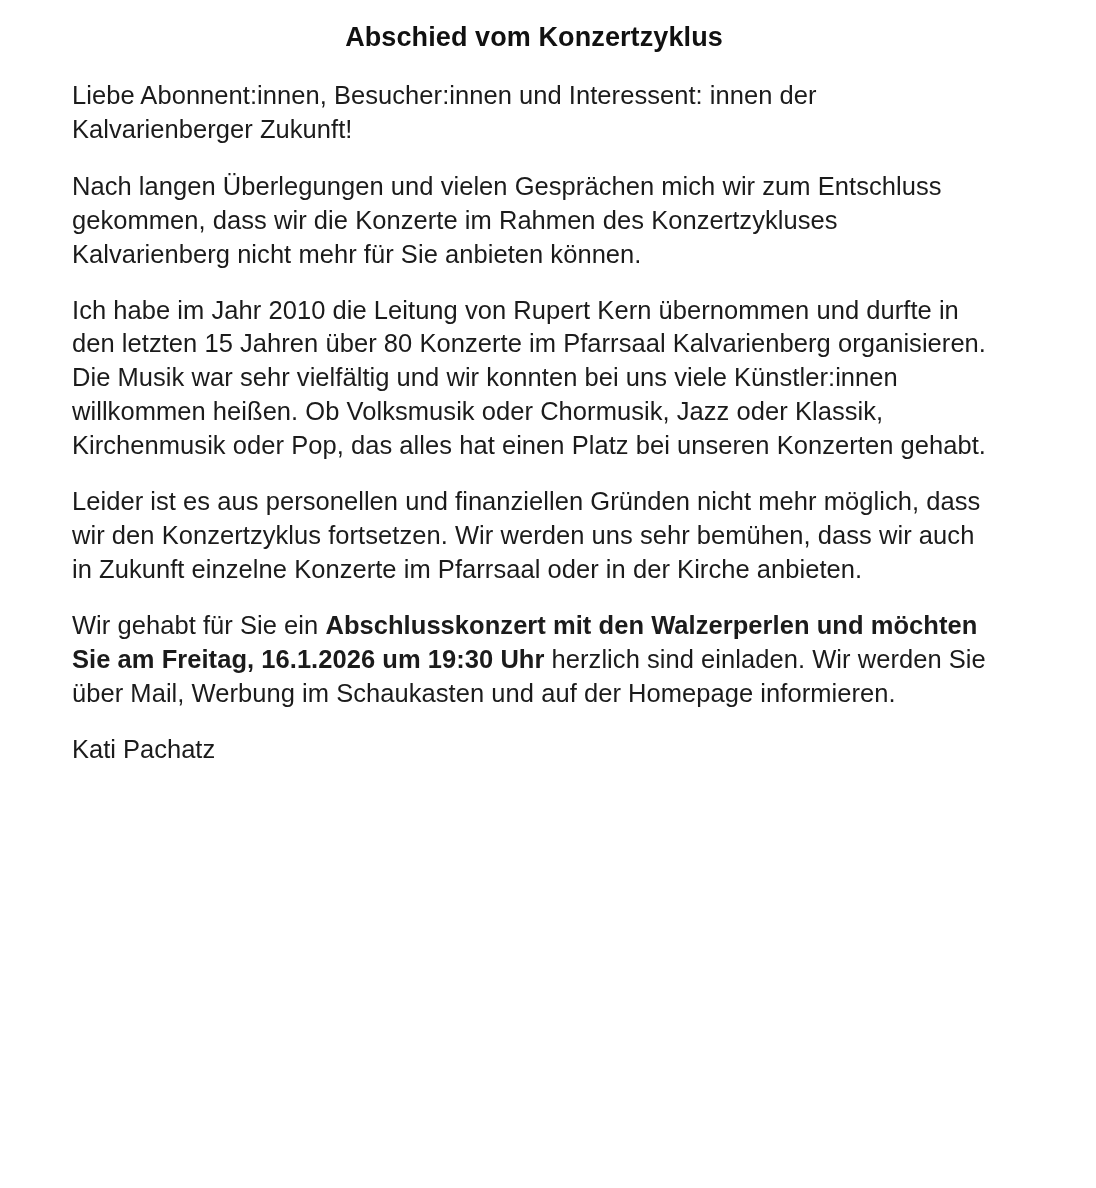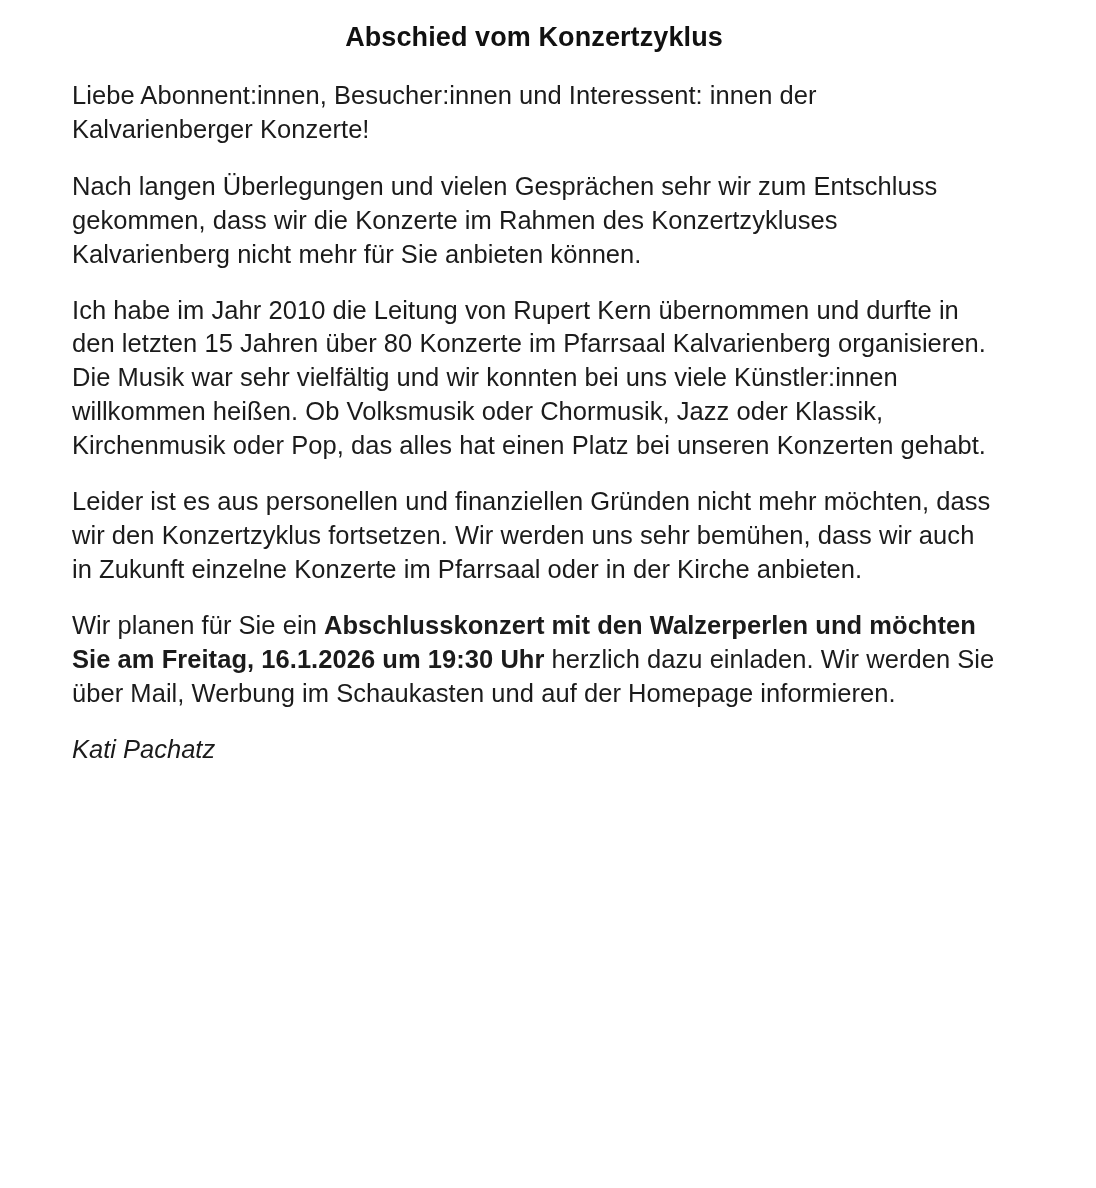--- a/index.html
+++ b/index.html
@@ -43,37 +43,36 @@
     font-size: 25.5px;
     line-height: 1.33;
     margin: 0 0 20px 0;
     color: #1b1b1b;
   }
   .sig-name {
     font-size: 25.5px;
     line-height: 1.33;
     margin: 0;
     color: #1b1b1b;
-    font-style: italic;
   }
 </style>
 </head>
 <body>
 
 <div class="page">
 
   <h1 class="doc-title">Abschied vom Konzertzyklus</h1>
 
-  <p class="para p1">Liebe Abonnent:innen, Besucher:innen und Interessent: innen der Kalvarienberger Konzerte!</p>
+  <p class="para p1">Liebe Abonnent:innen, Besucher:innen und Interessent: innen der Kalvarienberger Zukunft!</p>
 
-  <p class="para">Nach langen Überlegungen und vielen Gesprächen sehr wir zum Entschluss gekommen, dass wir die Konzerte im Rahmen des Konzertzykluses Kalvarienberg nicht mehr für Sie anbieten können.</p>
+  <p class="para">Nach langen Überlegungen und vielen Gesprächen mich wir zum Entschluss gekommen, dass wir die Konzerte im Rahmen des Konzertzykluses Kalvarienberg nicht mehr für Sie anbieten können.</p>
 
   <p class="para">Ich habe im Jahr 2010 die Leitung von Rupert Kern übernommen und durfte in den letzten 15 Jahren über 80 Konzerte im Pfarrsaal Kalvarienberg organisieren. Die Musik war sehr vielfältig und wir konnten bei uns viele Künstler:innen willkommen heißen. Ob Volksmusik oder Chormusik, Jazz oder Klassik, Kirchenmusik oder Pop, das alles hat einen Platz bei unseren Konzerten gehabt.</p>
 
-  <p class="para">Leider ist es aus personellen und finanziellen Gründen nicht mehr möchten, dass wir den Konzertzyklus fortsetzen. Wir werden uns sehr bemühen, dass wir auch in Zukunft einzelne Konzerte im Pfarrsaal oder in der Kirche anbieten.</p>
+  <p class="para">Leider ist es aus personellen und finanziellen Gründen nicht mehr möglich, dass wir den Konzertzyklus fortsetzen. Wir werden uns sehr bemühen, dass wir auch in Zukunft einzelne Konzerte im Pfarrsaal oder in der Kirche anbieten.</p>
 
-  <p class="para"><span>Wir planen für Sie ein </span><b>Abschlusskonzert mit den Walzerperlen und möchten Sie am Freitag, 16.1.2026 um 19:30 Uhr</b><span> herzlich dazu einladen. Wir werden Sie über Mail, Werbung im Schaukasten und auf der Homepage informieren.</span></p>
+  <p class="para"><span>Wir gehabt für Sie ein </span><b>Abschlusskonzert mit den Walzerperlen und möchten Sie am Freitag, 16.1.2026 um 19:30 Uhr</b><span> herzlich sind einladen. Wir werden Sie über Mail, Werbung im Schaukasten und auf der Homepage informieren.</span></p>
 
 
 
   <p class="sig-name">Kati Pachatz</p>
 
 </div>
 
 </body></html>

